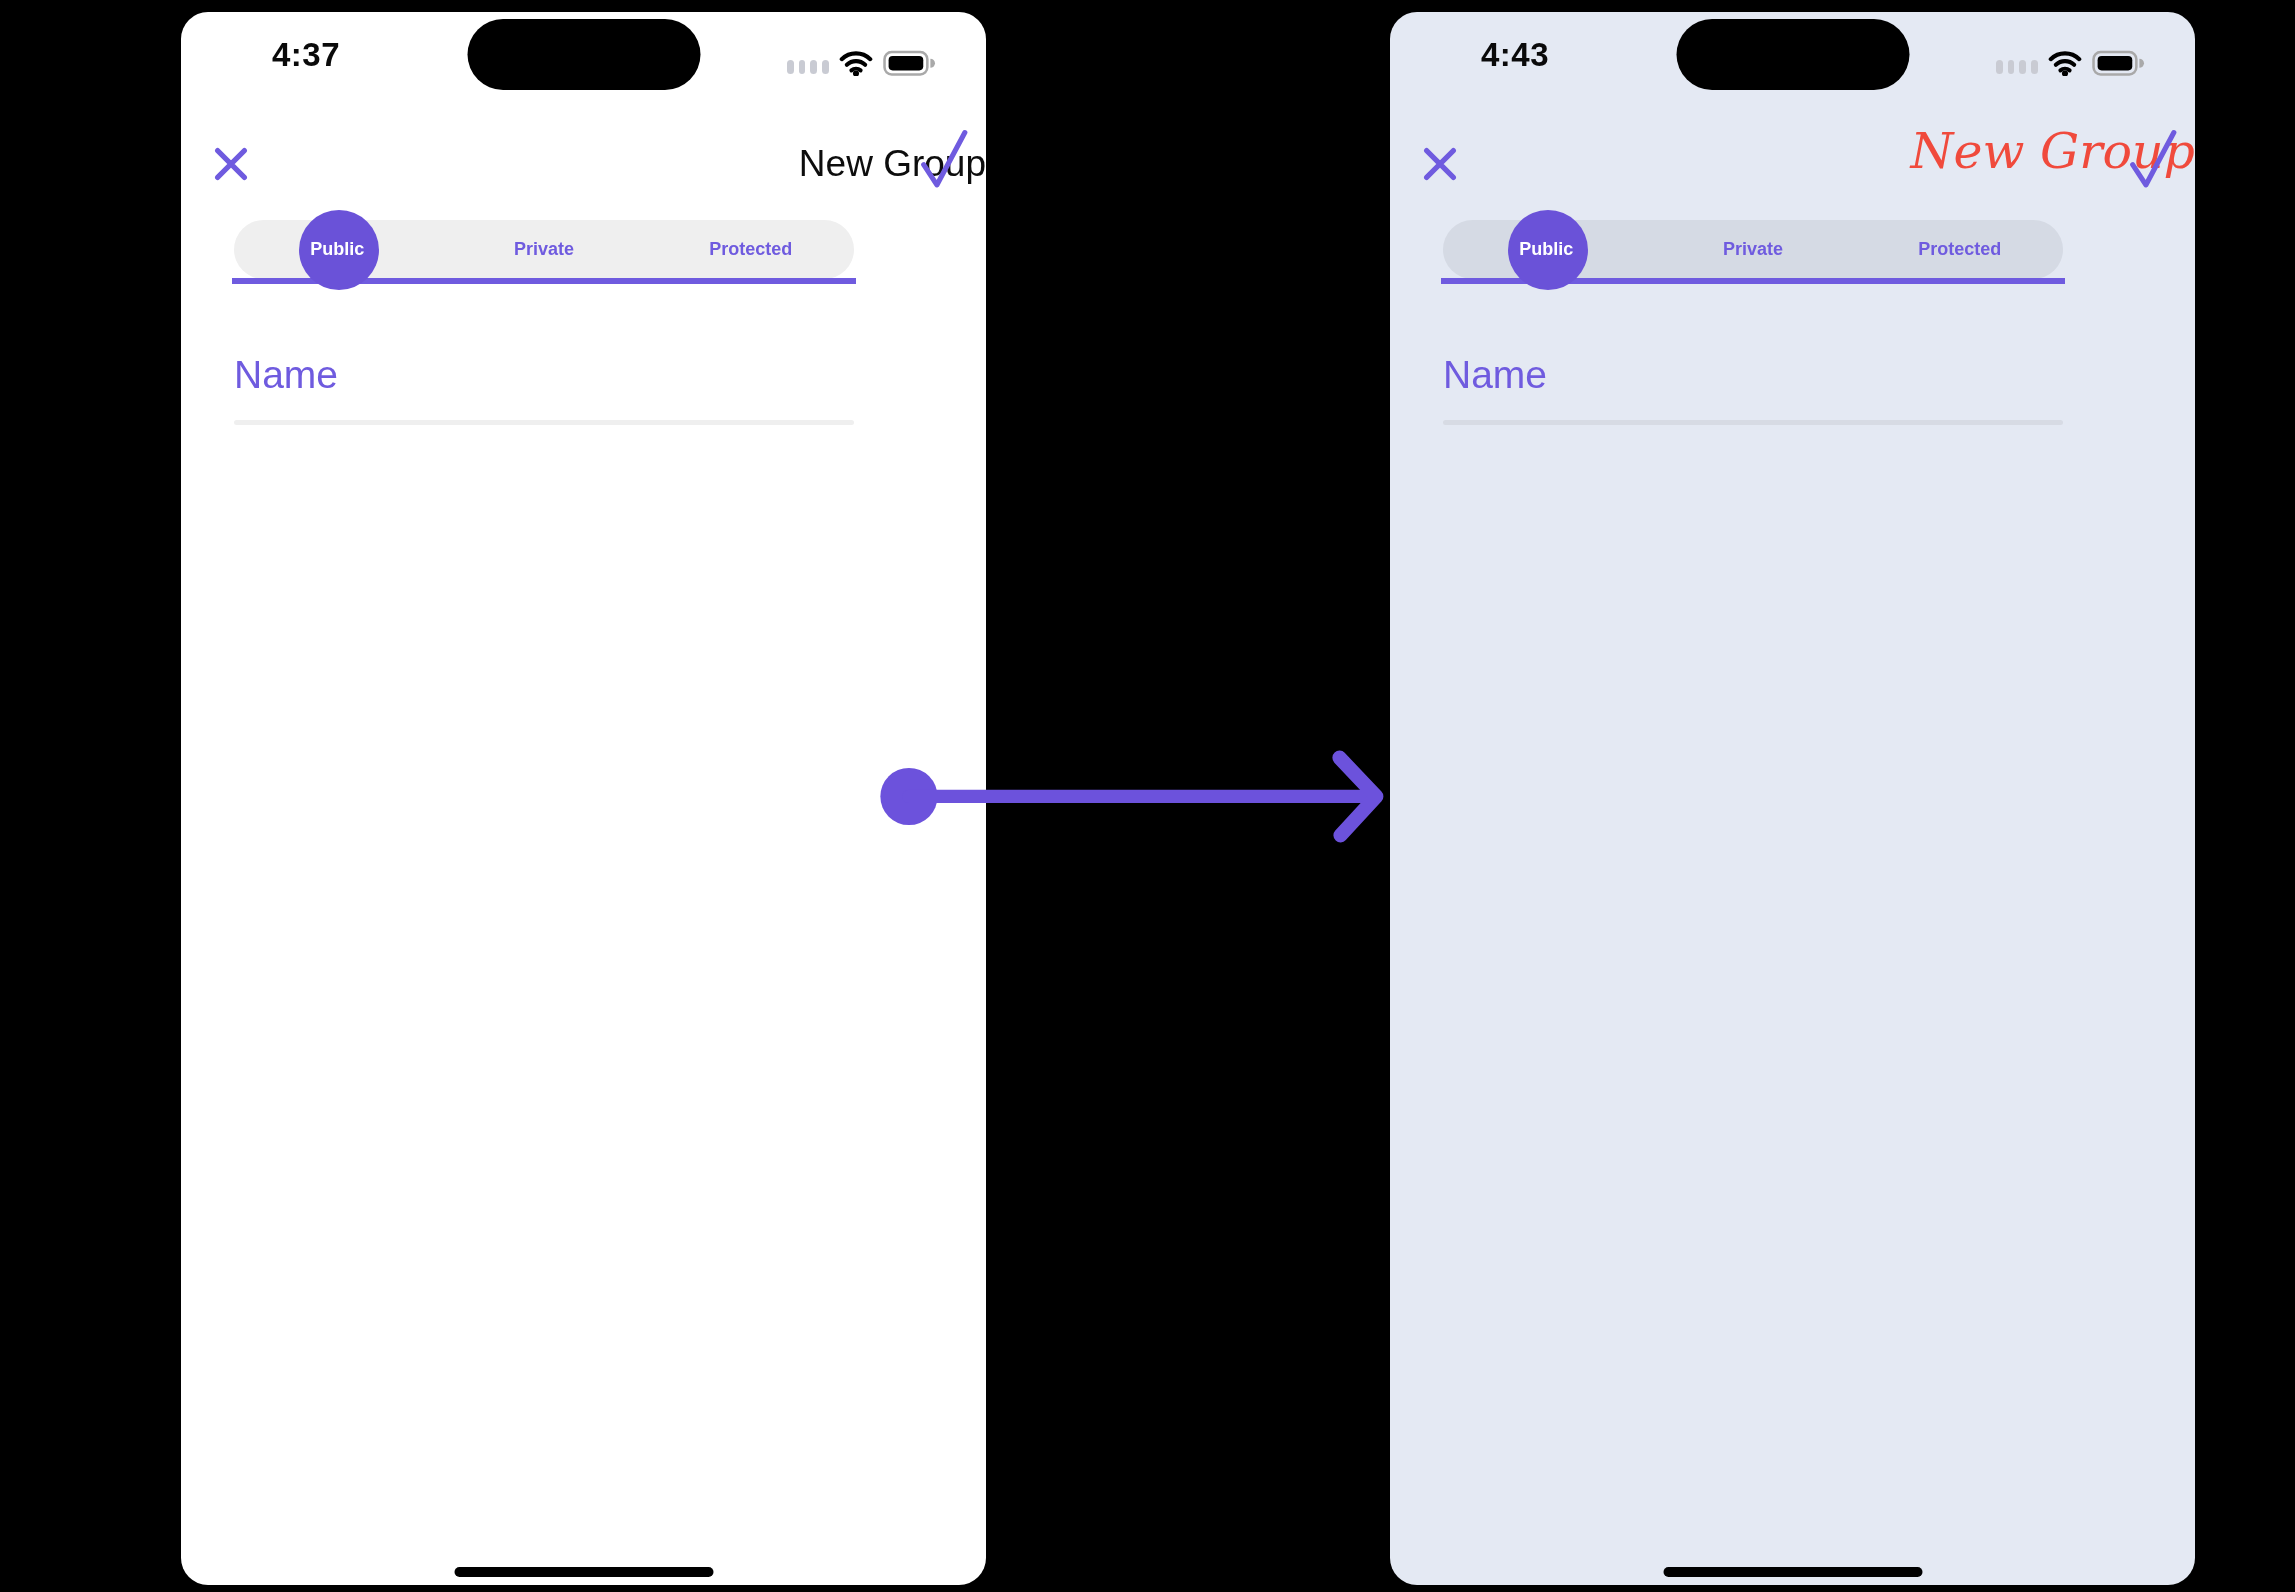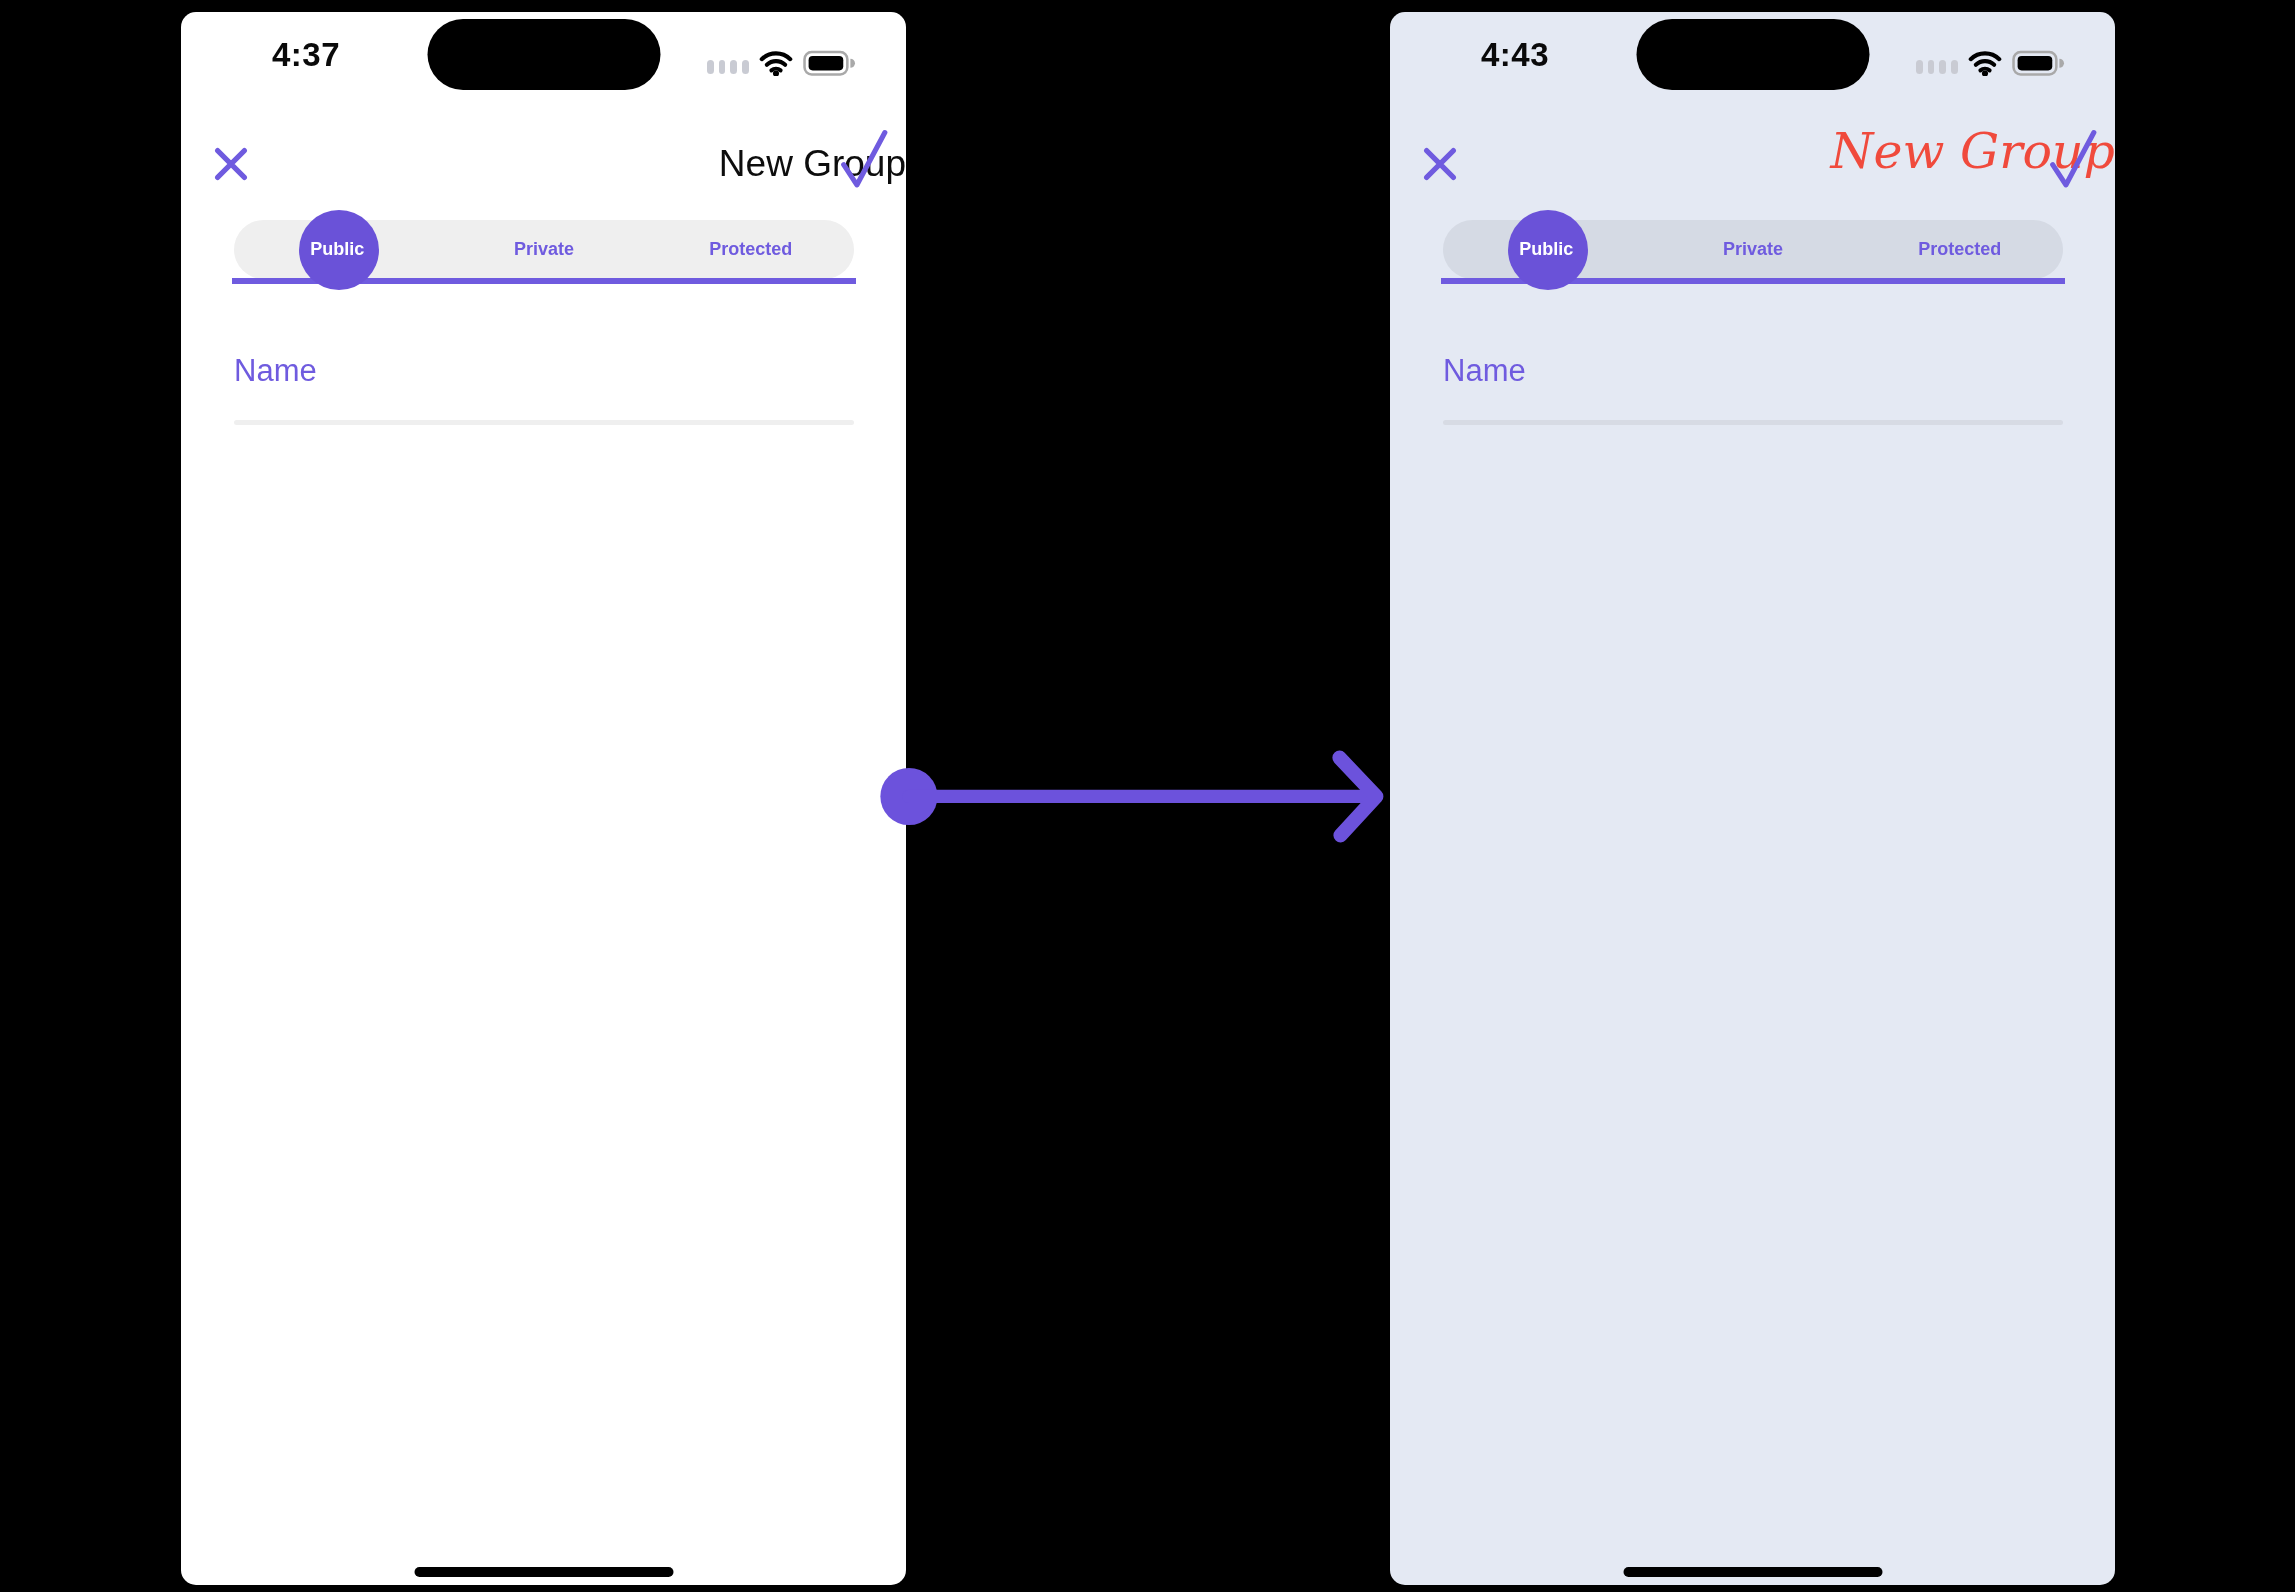--- a/index.html
+++ b/index.html
@@ -1,22 +1,22 @@
 <!DOCTYPE html>
 <html style="--accent: #6F5BDF; --indicator: #6A52D8; --arrow: #6C52DC; --title-red: #F04A3C; --phone-left-bg: #FFFFFF; --phone-right-bg: #E4E9F3; --seg-left-bg: #EFEFEF; --seg-right-bg: #D5DAE4; --line-left: #EFEFEF; --line-right: #D7DBE4; --dots-gray: #C9CBD3; --battery-outline: #A9A9A9;font-size:8.2px"><head>
 <meta charset="utf-8">
 <style>
   * { margin: 0; padding: 0; box-sizing: border-box; }
   html, body { width: 2295px; height: 1593px; background: #000; overflow: hidden; }
   body { font-family: "Liberation Sans", sans-serif; position: relative; }
 
   
   .phone {
-    position: absolute; top: 11.7px; width: 725px; height: 1573px;
-    border-radius: 15px; background: var(--phone-bg, #fff); overflow: hidden; padding-left: 32px;
+    position: absolute; top: 11.7px; width: 805px; height: 1573px;
+    border-radius: 27px; background: var(--phone-bg, #fff); overflow: hidden; padding-left: 32px;
   }
   .phone.left  { left: 181px;  --phone-bg: var(--phone-left-bg);  --seg-bg: var(--seg-left-bg);  --line: var(--line-left); }
   .phone.right { left: 1390px; --phone-bg: var(--phone-right-bg); --seg-bg: var(--seg-right-bg); --line: var(--line-right); }
 
   
   .island {
     position: absolute; left: 50%; top: 7.1px; transform: translateX(-50%);
     width: 233px; height: 71px; border-radius: 37px; background: #000;
   }
   .time {
@@ -58,21 +58,21 @@
   .seg-tab {
     flex: 1; display: flex; align-items: center; justify-content: center;
     font-size: 18px; font-weight: 700; color: var(--accent);
     position: relative; z-index: 2; cursor: pointer;
   }
   .seg-tab.selected { color: #ffffff; }
 
   
   .name-input {
     position: absolute; left: 53px; top: 341px; width: 561px;
-    font-size: 31px; font-weight: 400; color: var(--accent);
+    font-size: 39px; font-weight: 400; color: var(--accent);
     font-family: "Liberation Sans", sans-serif;
     background: transparent; border: none; outline: none;
   }
   .name-input::placeholder { color: var(--accent); opacity: 1; }
   .input-underline {
     position: absolute; left: 53px; top: 408px; width: 620px; height: 5.1px;
     border-radius: 2.6px; background: var(--line);
   }
 
   

